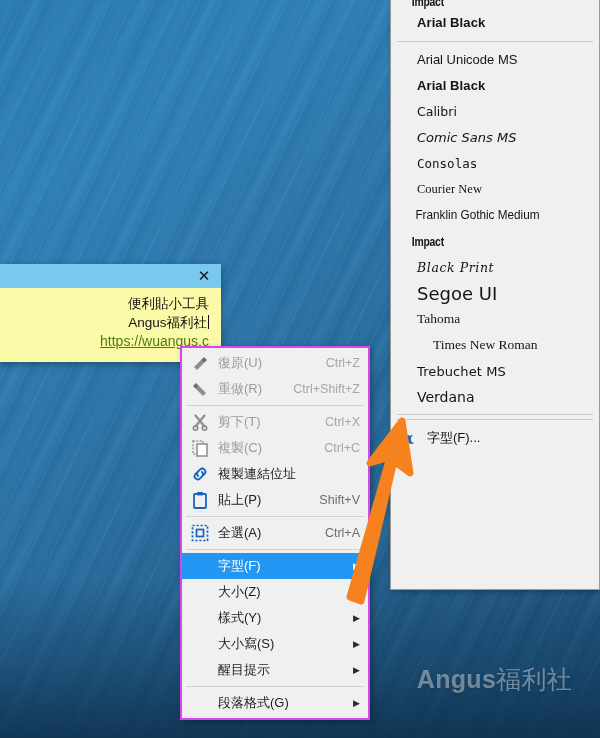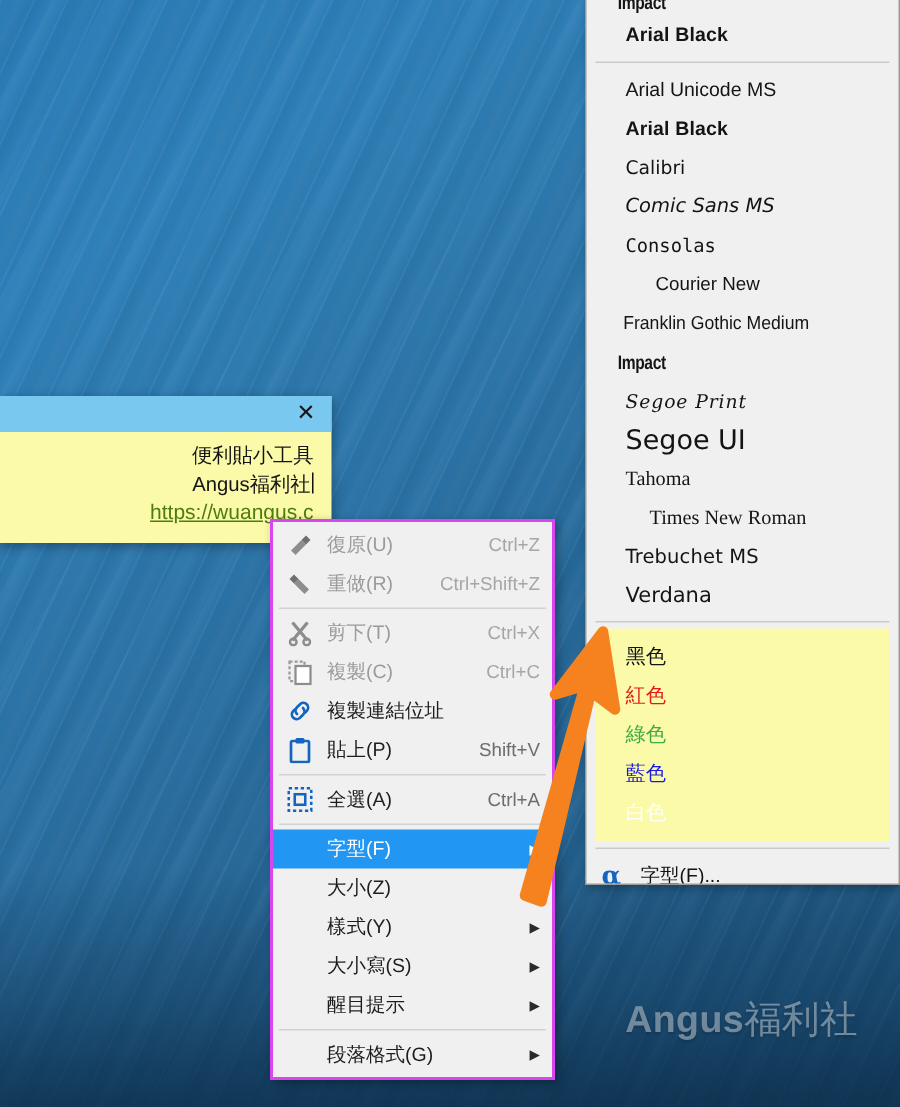--- a/index.html
+++ b/index.html
@@ -140,21 +140,21 @@
   .f-item.clipped { height: 16px; align-items: flex-end; overflow: hidden; }
   .fp-sep { height: 1px; background: #c9c9c9; margin: 4px 6px; }
 
   
   .ff-arial-black   { font-family: "Liberation Sans", sans-serif; font-weight: 800; letter-spacing: .1px; }
   .ff-impact        { font-family: "Liberation Sans", sans-serif; font-weight: 800; transform: scaleX(.80); transform-origin: left center; letter-spacing: -.3px; }
   .ff-arial-uni     { font-family: "Liberation Sans", sans-serif; font-weight: 400; }
   .ff-calibri       { font-family: "DejaVu Sans", sans-serif; font-weight: 400; font-size: 12.5px; }
   .ff-comic         { font-family: "DejaVu Sans", sans-serif; font-style: italic; font-weight: 400; }
   .ff-consolas      { font-family: "DejaVu Sans Mono", monospace; font-size: 12.5px; }
-  .ff-courier       { font-family: Liberation Sans, sans-serif; font-size: 12.5px; margin-left: 20px; }
+  .ff-courier       { font-family: Liberation Serif, serif; font-size: 12.5px; }
   .ff-franklin      { font-family: "Liberation Sans", sans-serif; font-size: 12.5px; transform: scaleX(.94); transform-origin: left center; }
   .ff-segoe-print   { font-family: "DejaVu Serif", serif; font-style: italic; font-size: 12.5px; letter-spacing: .6px; }
   .ff-segoe-ui      { font-family: "DejaVu Sans", sans-serif; font-size: 18px; }
   .ff-tahoma        { font-family: Liberation Serif, serif; font-size: 13.5px; }
   .ff-times         { font-family: "Liberation Serif", serif; font-size: 13.5px; margin-left: 16px; }
   .ff-trebuchet     { font-family: "DejaVu Sans", sans-serif; font-size: 13px; letter-spacing: .1px; }
   .ff-verdana       { font-family: "DejaVu Sans", sans-serif; font-size: 14px; }
 
   
   #color-block {
@@ -341,37 +341,30 @@
 
   <div>
     <div class="f-item ff-arial-uni">Arial Unicode MS</div>
     <div class="f-item ff-arial-black">Arial Black</div>
     <div class="f-item ff-calibri">Calibri</div>
     <div class="f-item ff-comic">Comic Sans MS</div>
     <div class="f-item ff-consolas">Consolas</div>
     <div class="f-item ff-courier">Courier New</div>
     <div class="f-item ff-franklin">Franklin Gothic Medium</div>
     <div class="f-item ff-impact">Impact</div>
-    <div class="f-item ff-segoe-print">Segoe Print</div>
+    <div class="f-item ff-segoe-print">Black Print</div>
     <div class="f-item ff-segoe-ui">Segoe UI</div>
     <div class="f-item ff-tahoma">Tahoma</div>
     <div class="f-item ff-times">Times New Roman</div>
     <div class="f-item ff-trebuchet">Trebuchet MS</div>
     <div class="f-item ff-verdana">Verdana</div>
   </div>
 
   <div class="fp-sep"></div>
 
-  <div id="color-block">
-    <div class="c-item" style="color: rgb(20, 20, 20);">黑色</div>
-    <div class="c-item" style="color: rgb(224, 27, 27);">紅色</div>
-    <div class="c-item" style="color: rgb(63, 170, 70);">綠色</div>
-    <div class="c-item" style="color: rgb(26, 26, 224);">藍色</div>
-    <div class="c-item" style="color: rgb(255, 255, 255);">白色</div>
-  </div>
 
   <div class="fp-sep"></div>
 
   <div id="font-dialog-row">
     <span class="alpha-icon">α</span>
     <span>字型(F)...</span>
   </div>
 </div>
 
 <svg id="arrow-annot" viewBox="0 0 90 190">

